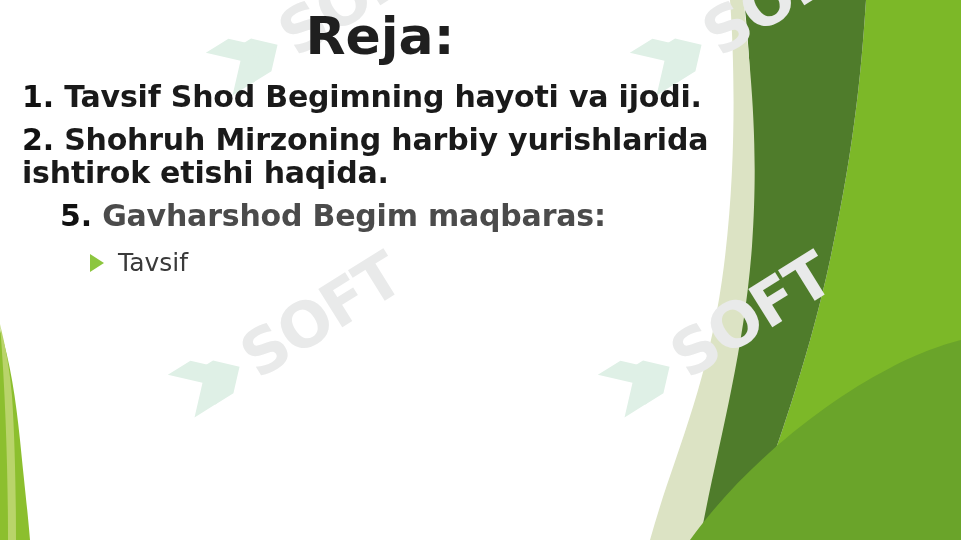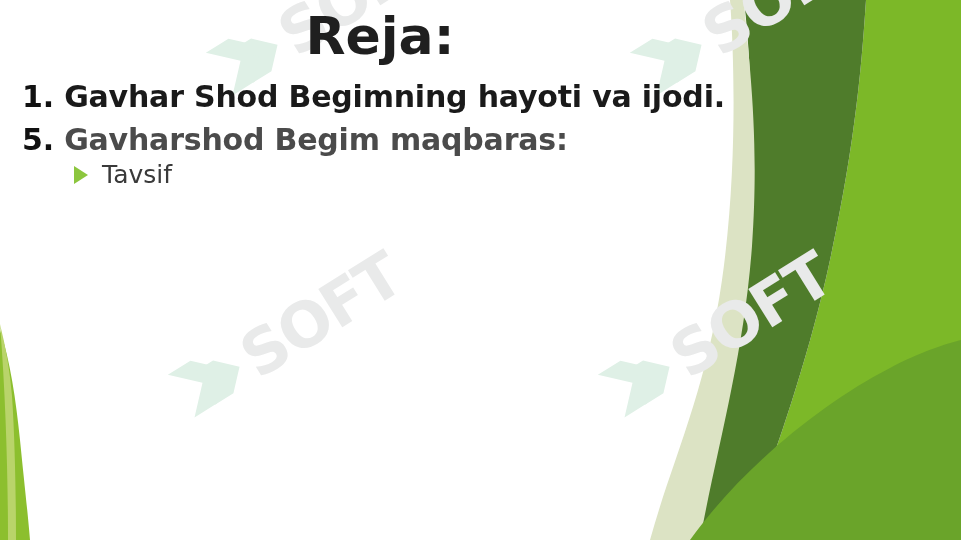--- a/index.html
+++ b/index.html
@@ -83,26 +83,27 @@
     font-size: 30px;
     font-weight: 700;
     color: #1a1a1a;
     line-height: 1.12;
     margin: 0 0 9px 0;
     letter-spacing: -0.2px;
   }
   .list-item.muted {
     color: #4b4b4b;
     margin-bottom: 4px;
+    margin-left: 38px;
   }
   .list-item .num {
     color: #111111;
   }
   .sub-list {
-    margin: 0;
+    margin: 16px;
     padding: 0 0 0 52px;
     list-style: none;
   }
   .sub-item {
     display: flex;
     align-items: center;
     gap: 14px;
     font-size: 25px;
     font-weight: 400;
     color: #3a3a3a;
@@ -177,23 +178,27 @@
   </div>
 
   <div class="content">
 
     <div class="slide-title">Reja:</div>
 
     <div class="body-list">
 
       <p class="list-item">
         <span class="num">1.</span>
-        <span>Gavhar Shod Begimning hayoti va ijodi.</span>
+        <span>Tavsif Shod Begimning hayoti va ijodi.</span>
       </p>
 
+      <p class="list-item">
+        <span class="num">2.</span>
+        <span>Shohruh Mirzoning harbiy yurishlarida ishtirok etishi haqida.</span>
+      </p>
 
 
 
       <p class="list-item muted">
         <span class="num">5.</span>
         <span>Gavharshod Begim maqbaras:</span>
       </p>
 
       <ul class="sub-list">
         <li class="sub-item">

